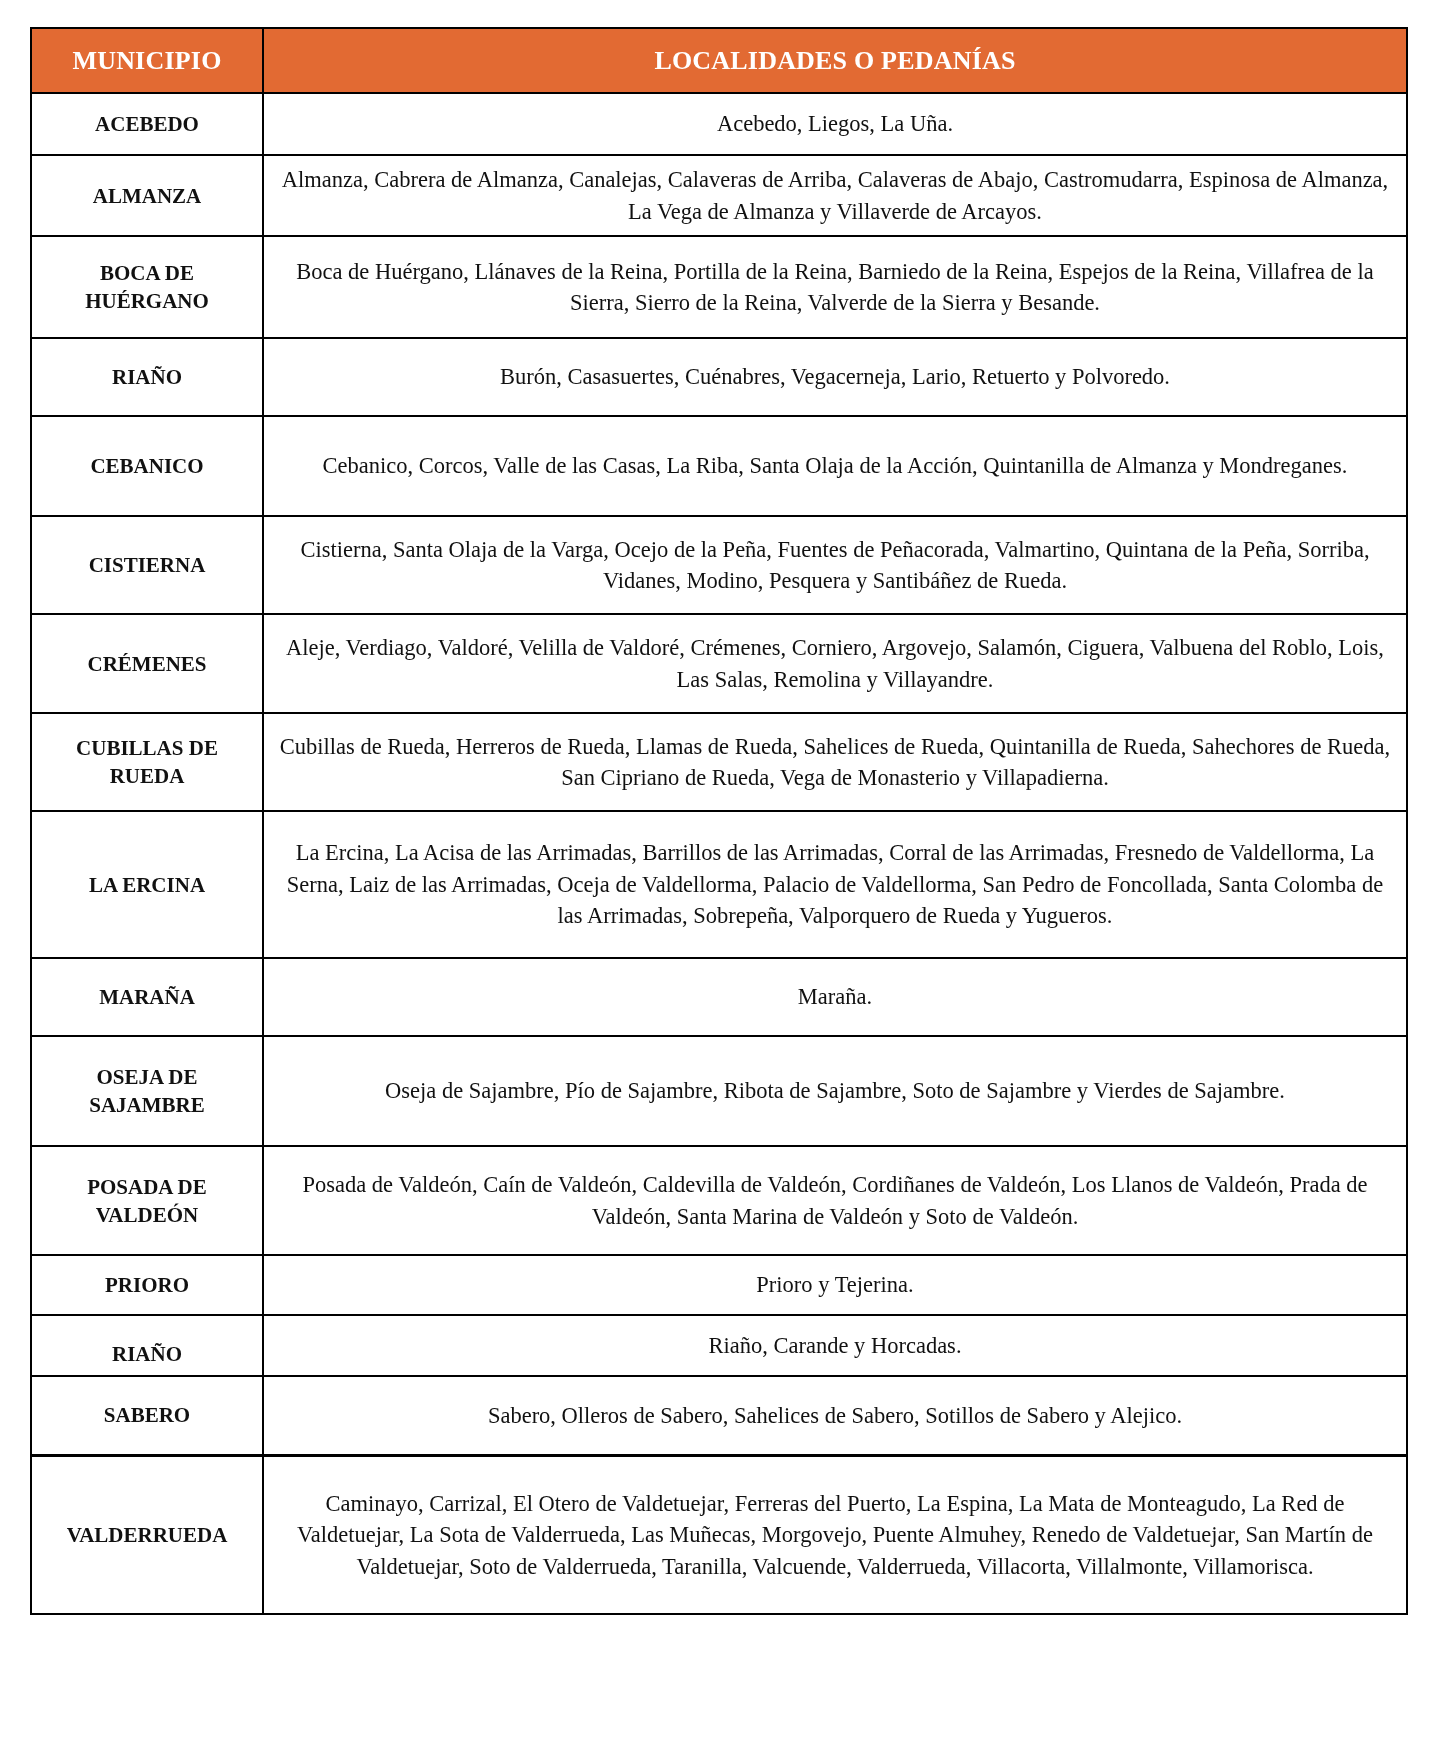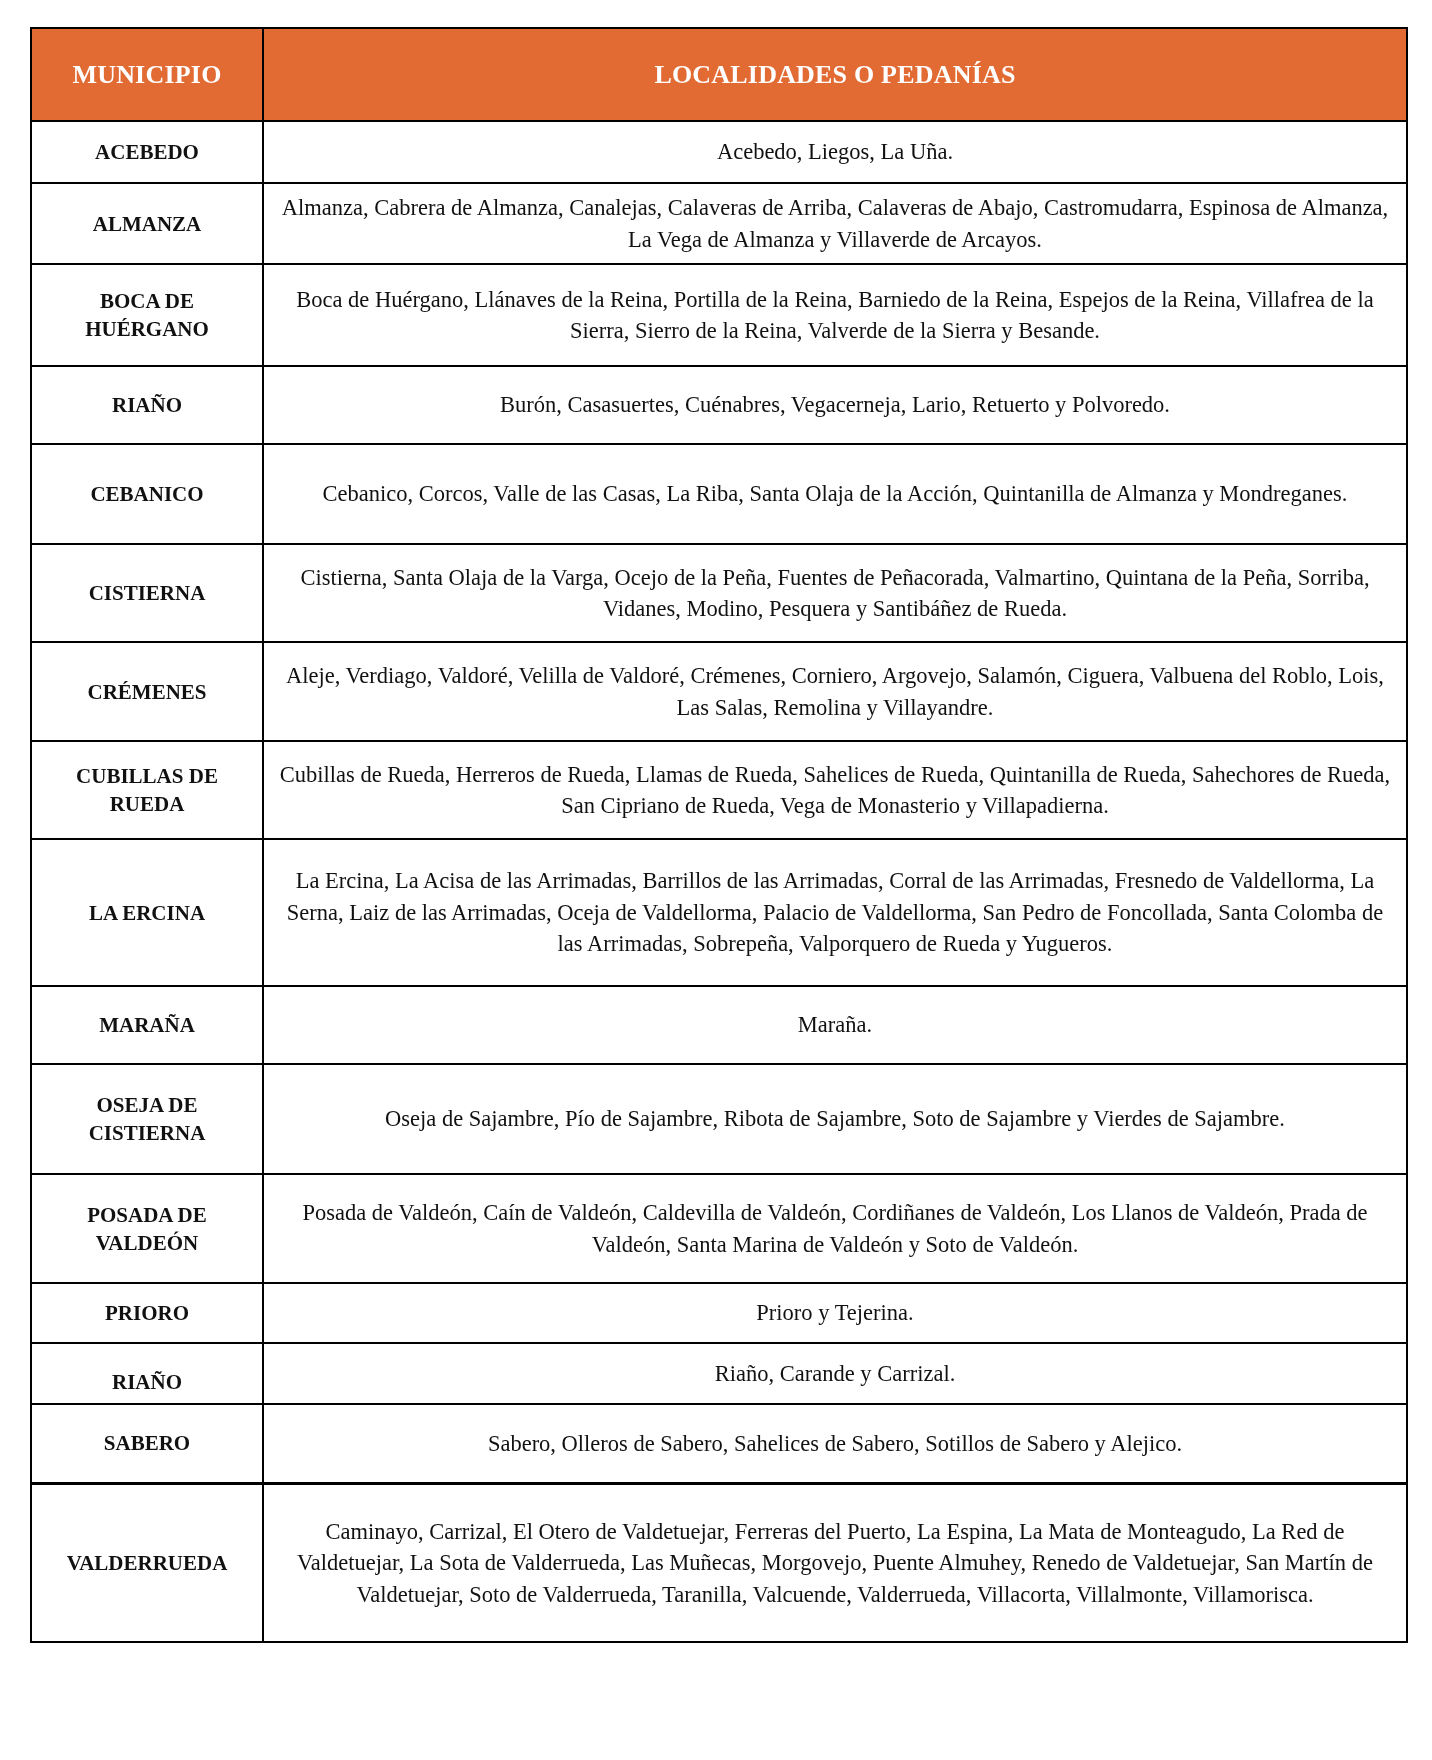--- a/index.html
+++ b/index.html
@@ -28,21 +28,21 @@
       border: 2px solid #000;
       text-align: center;
       padding: 0 10px;
       box-sizing: border-box;
     }
     table.loc-table thead th {
       background: #E26A33;
       color: #ffffff;
       font-weight: bold;
       font-size: 26px;
-      height: 93px;
+      height: 65px;
       letter-spacing: 0.2px;
     }
     td.mun {
       font-weight: bold;
       font-size: 21px;
       line-height: 28px;
       vertical-align: middle;
     }
     td.mun.top { vertical-align: top; padding-top: 24px; }
     td.loc {
@@ -102,34 +102,34 @@
     </tr>
     <tr style="height:147px">
       <td class="mun">LA ERCINA</td>
       <td class="loc">La Ercina, La Acisa de las Arrimadas, Barrillos de las Arrimadas, Corral de las Arrimadas, Fresnedo de Valdellorma, La Serna, Laiz de las Arrimadas, Oceja de Valdellorma, Palacio de Valdellorma, San Pedro de Foncollada, Santa Colomba de las Arrimadas, Sobrepeña, Valporquero de Rueda y Yugueros.</td>
     </tr>
     <tr style="height:78px">
       <td class="mun">MARAÑA</td>
       <td class="loc">Maraña.</td>
     </tr>
     <tr style="height:110px">
-      <td class="mun">OSEJA DE CISTIERNA</td>
+      <td class="mun">OSEJA DE SAJAMBRE</td>
       <td class="loc">Oseja de Sajambre, Pío de Sajambre, Ribota de Sajambre, Soto de Sajambre y Vierdes de Sajambre.</td>
     </tr>
     <tr style="height:109px">
       <td class="mun">POSADA DE VALDEÓN</td>
       <td class="loc">Posada de Valdeón, Caín de Valdeón, Caldevilla de Valdeón, Cordiñanes de Valdeón, Los Llanos de Valdeón, Prada de Valdeón, Santa Marina de Valdeón y Soto de Valdeón.</td>
     </tr>
     <tr style="height:60px">
       <td class="mun">PRIORO</td>
       <td class="loc">Prioro y Tejerina.</td>
     </tr>
     <tr style="height:61px">
       <td class="mun top">RIAÑO</td>
-      <td class="loc">Riaño, Carande y Carrizal.</td>
+      <td class="loc">Riaño, Carande y Horcadas.</td>
     </tr>
     <tr style="height:79px">
       <td class="mun top">SABERO</td>
       <td class="loc">Sabero, Olleros de Sabero, Sahelices de Sabero, Sotillos de Sabero y Alejico.</td>
     </tr>
     <tr class="thick-top" style="height:159px">
       <td class="mun">VALDERRUEDA</td>
       <td class="loc">Caminayo, Carrizal, El Otero de Valdetuejar, Ferreras del Puerto,  La Espina, La Mata de Monteagudo, La Red de Valdetuejar, La Sota de Valderrueda, Las Muñecas, Morgovejo, Puente Almuhey, Renedo de Valdetuejar, San Martín de Valdetuejar, Soto de Valderrueda, Taranilla, Valcuende, Valderrueda, Villacorta, Villalmonte, Villamorisca.</td>
     </tr>
   </tbody>

